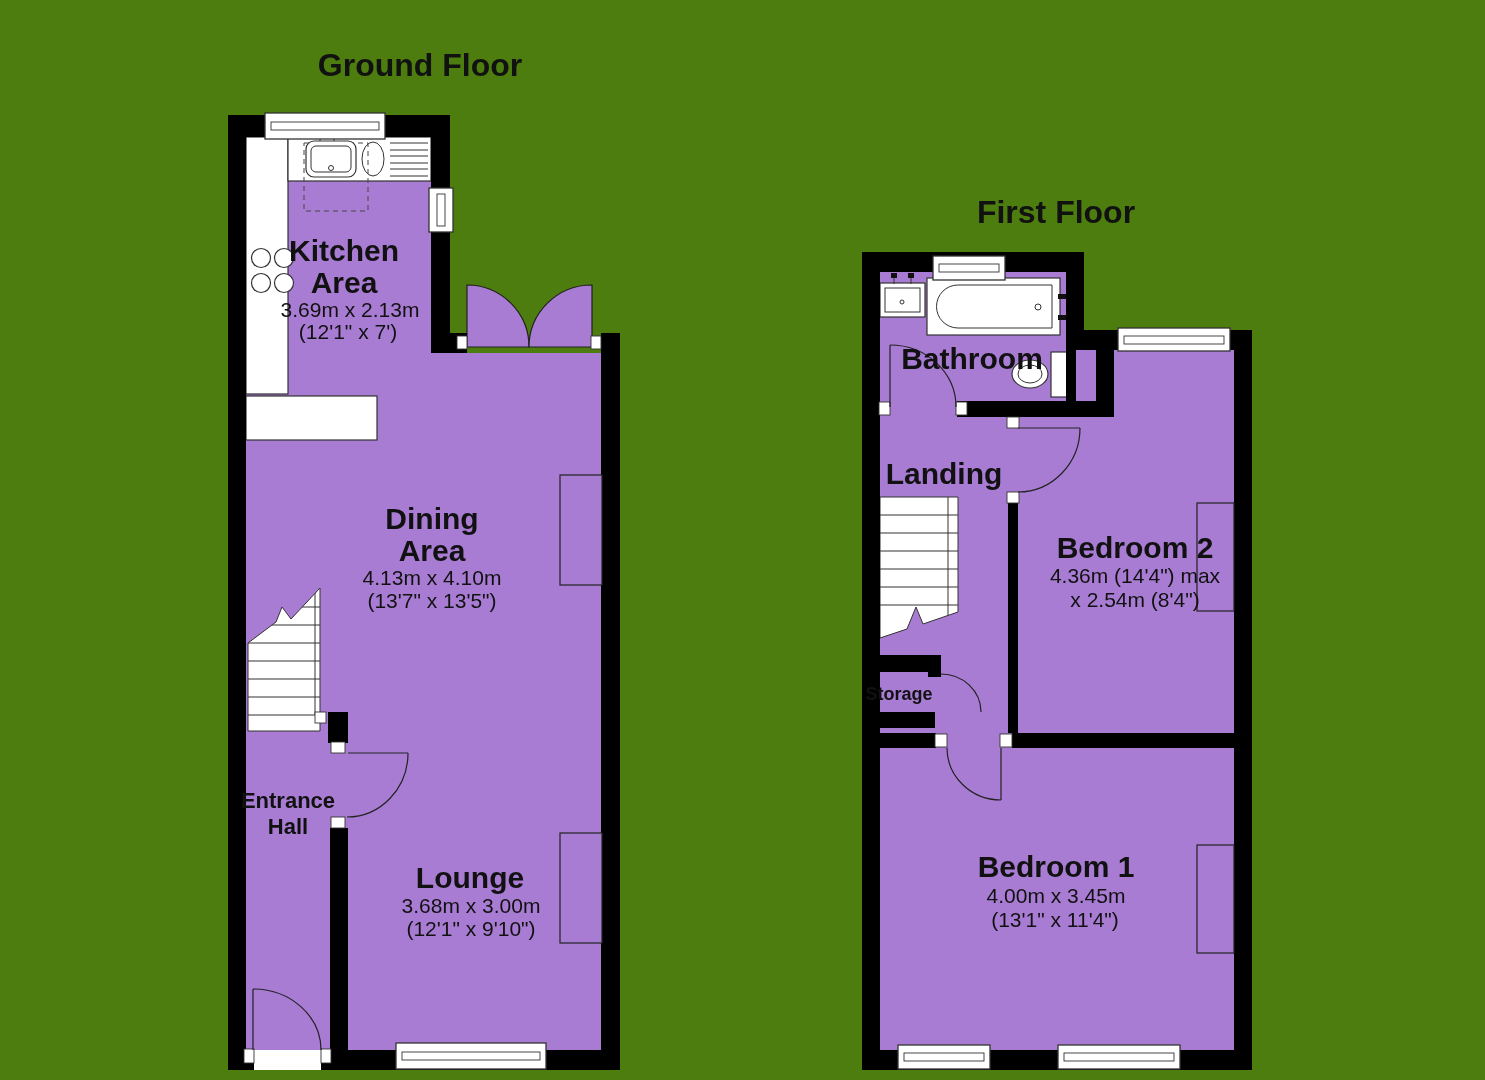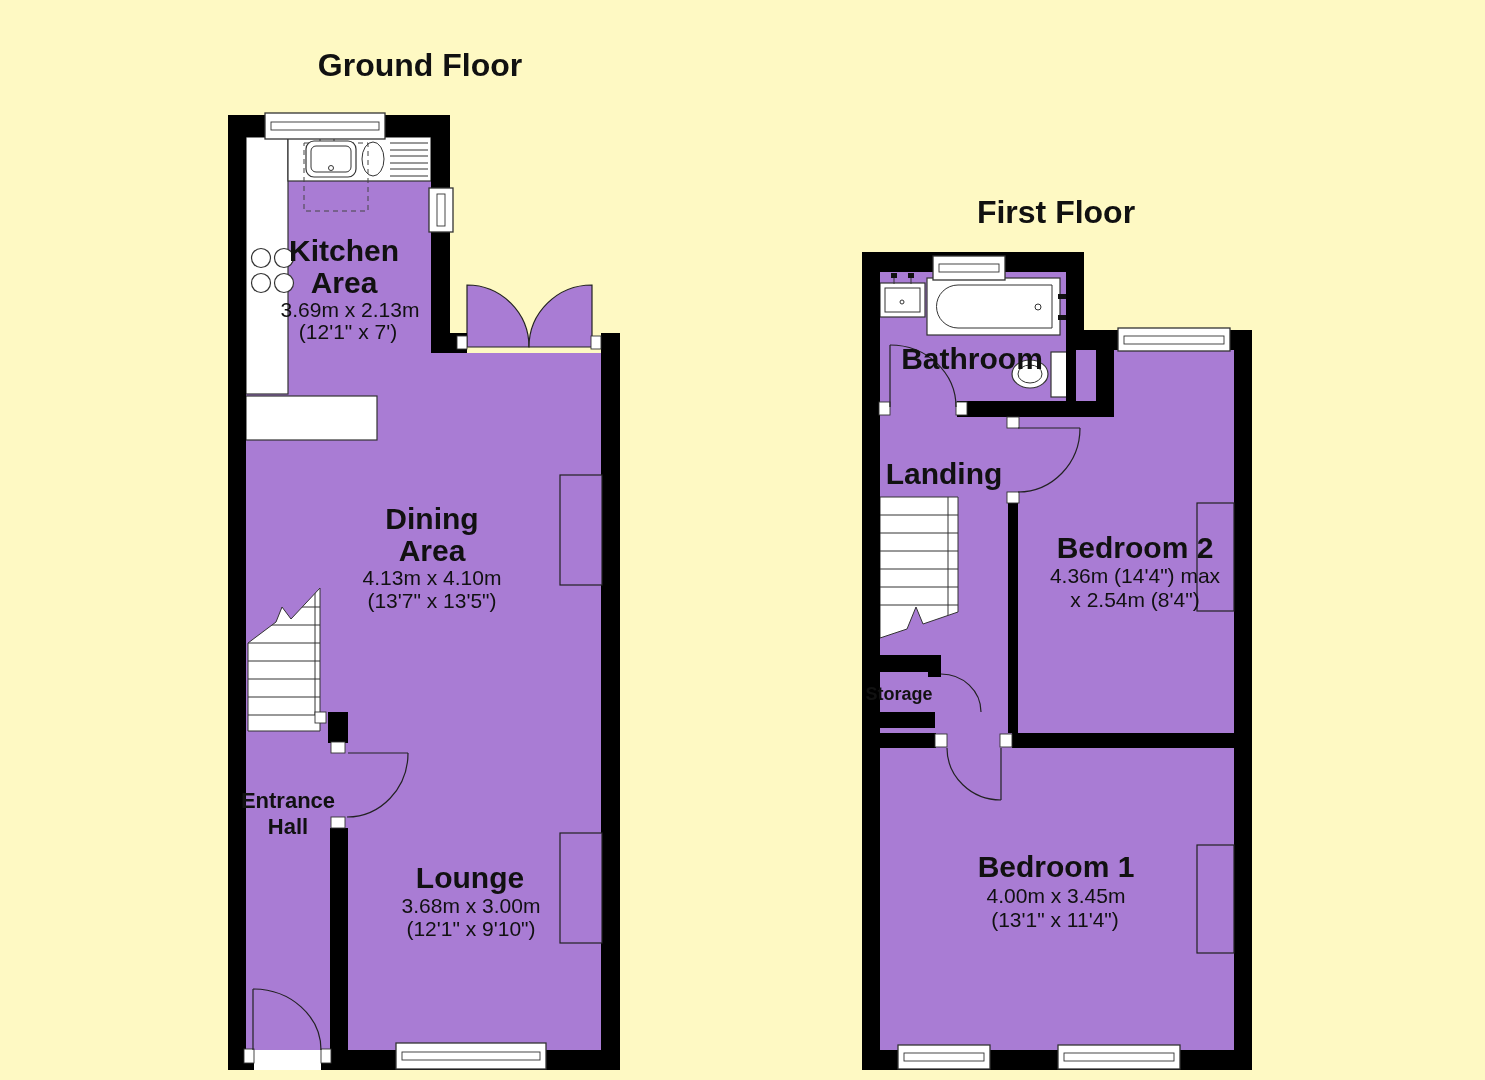--- a/index.html
+++ b/index.html
@@ -1,16 +1,16 @@
 <!DOCTYPE html>
 <html><head>
 <meta charset="utf-8">
 <style>
   html,body{margin:0;padding:0;background:#ffffff;}
-  .stage{position:relative;width:1485px;height:1080px;background:#fef9c3;overflow:hidden;
+  .stage{position:relative;width:1485px;height:1080px;background:#4d7c0f;overflow:hidden;
          font-family:"Liberation Sans", sans-serif;}
   svg{display:block;}
   text{fill:#111;font-family:"Liberation Sans", sans-serif;}
   .floor-title{font-size:32px;font-weight:bold;}
   .room-label{font-size:30px;font-weight:bold;}
   .room-label-sm{font-size:22px;font-weight:bold;}
   .room-label-xs{font-size:18px;font-weight:bold;}
   .room-dim{font-size:21px;font-weight:normal;}
   .wall{fill:#000;}
   .fixture{fill:#fff;stroke:#333;stroke-width:1.2;}

